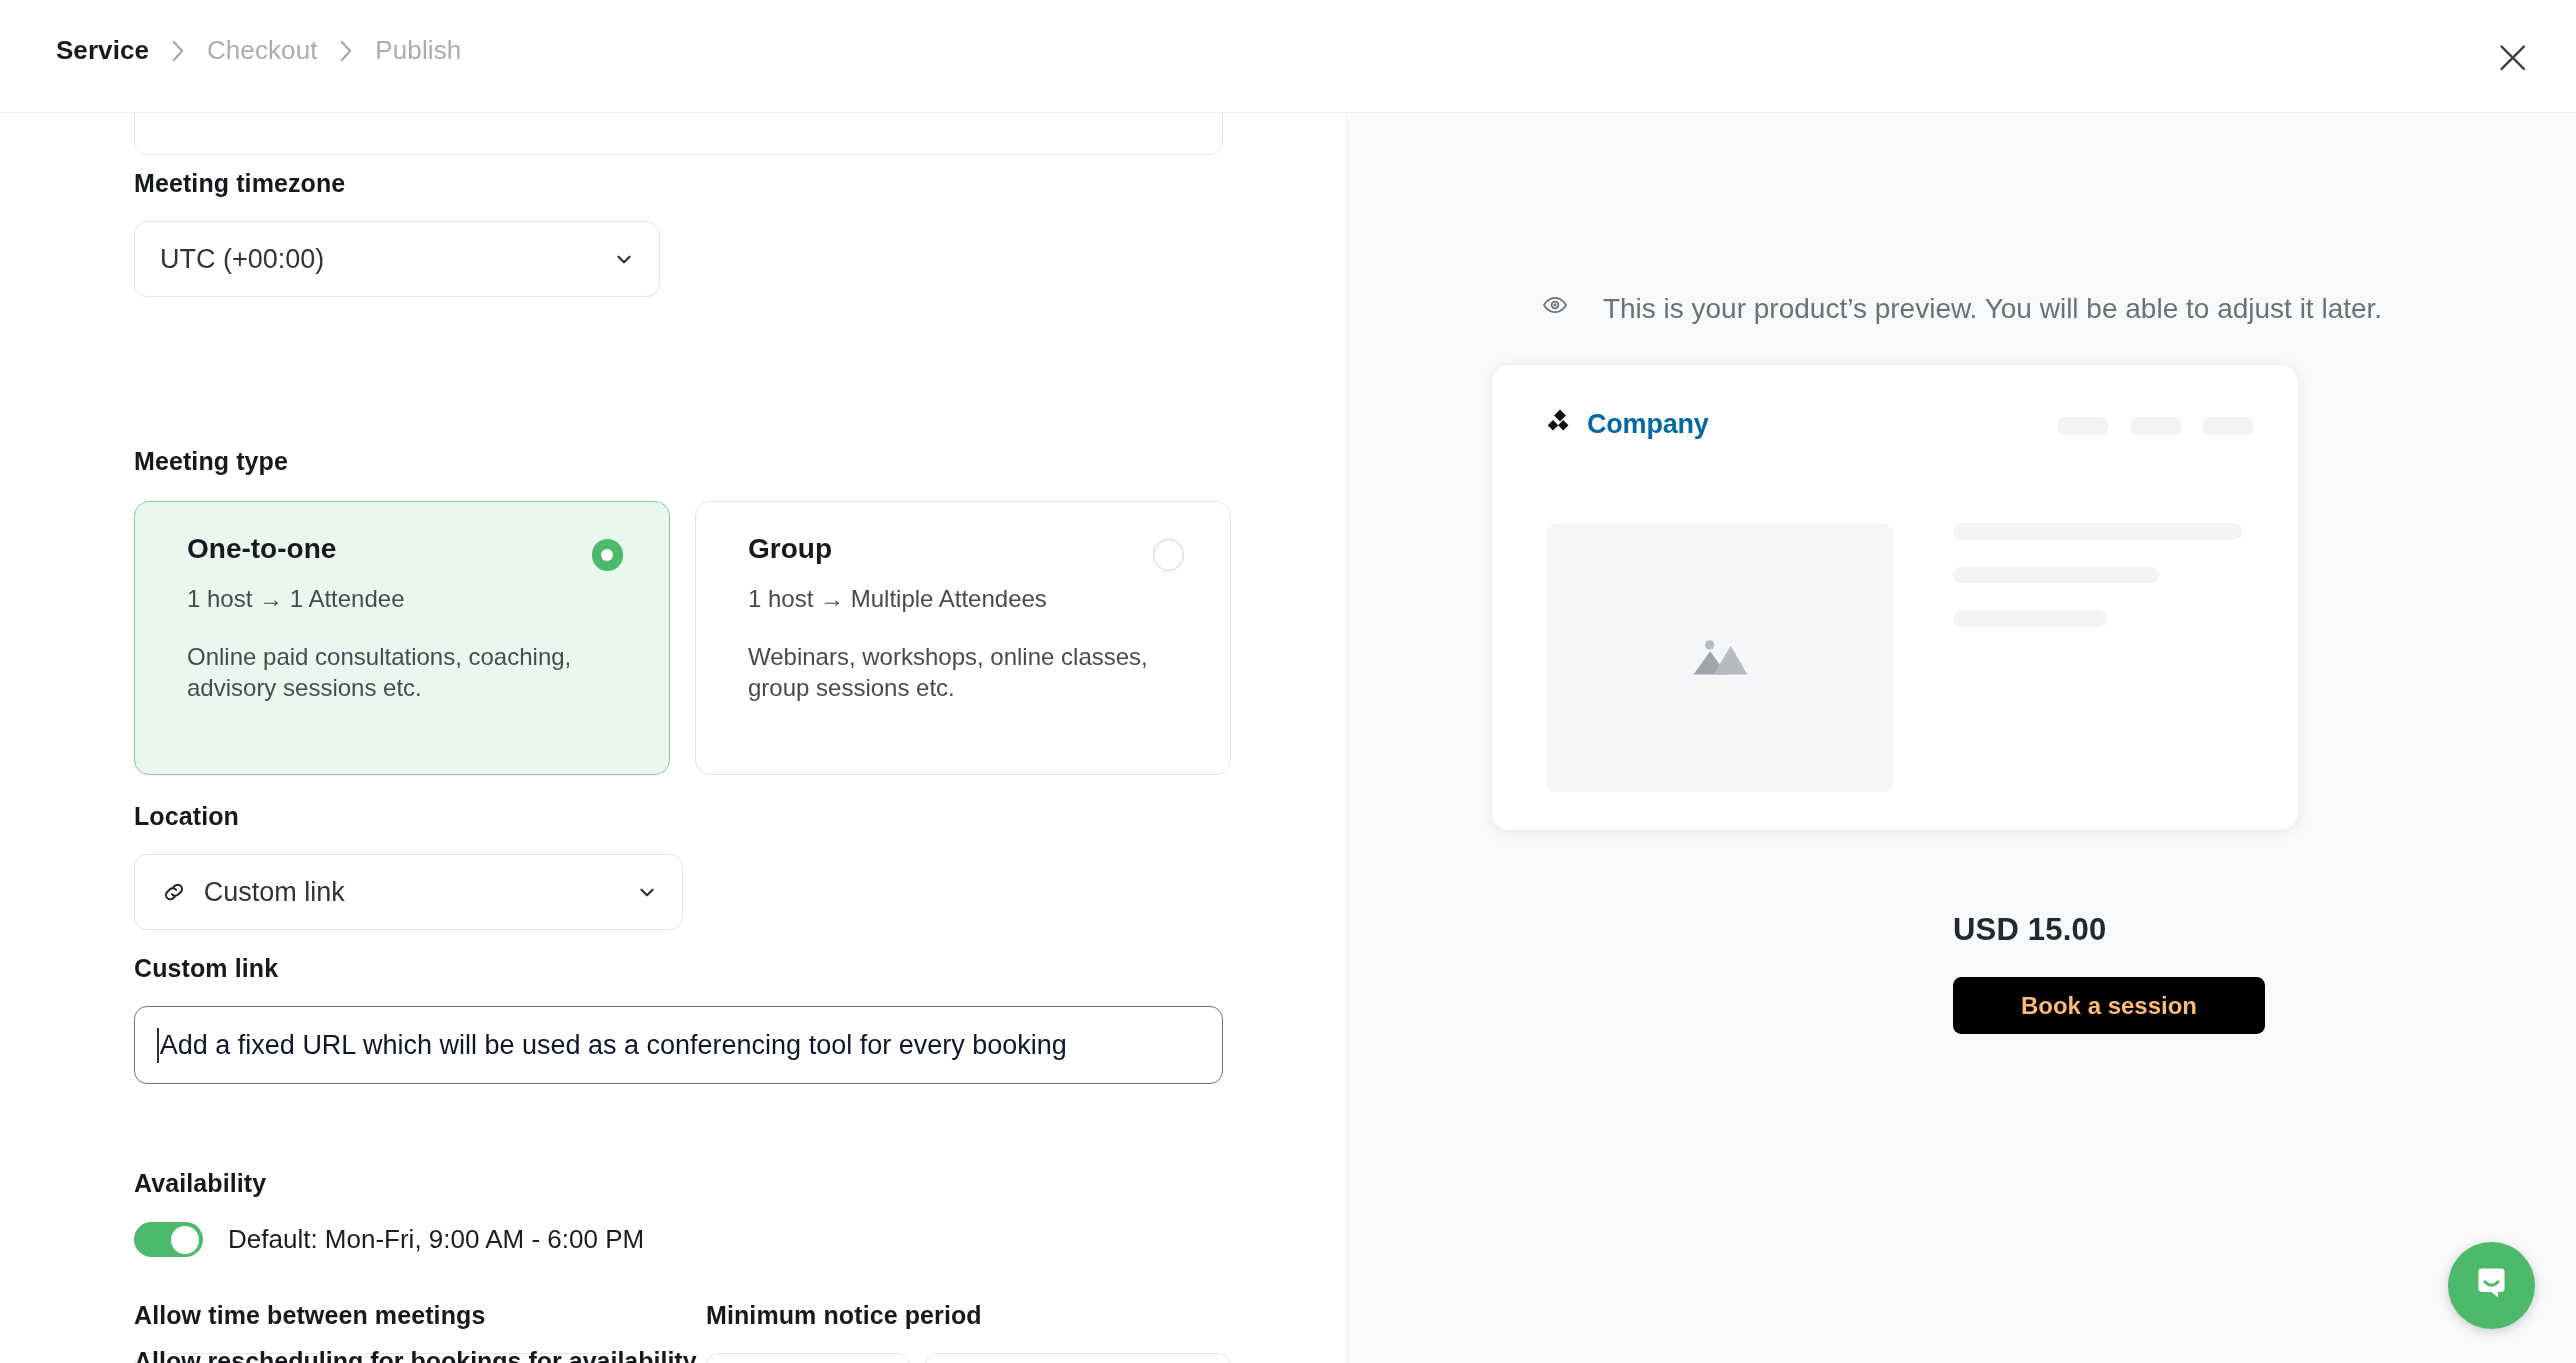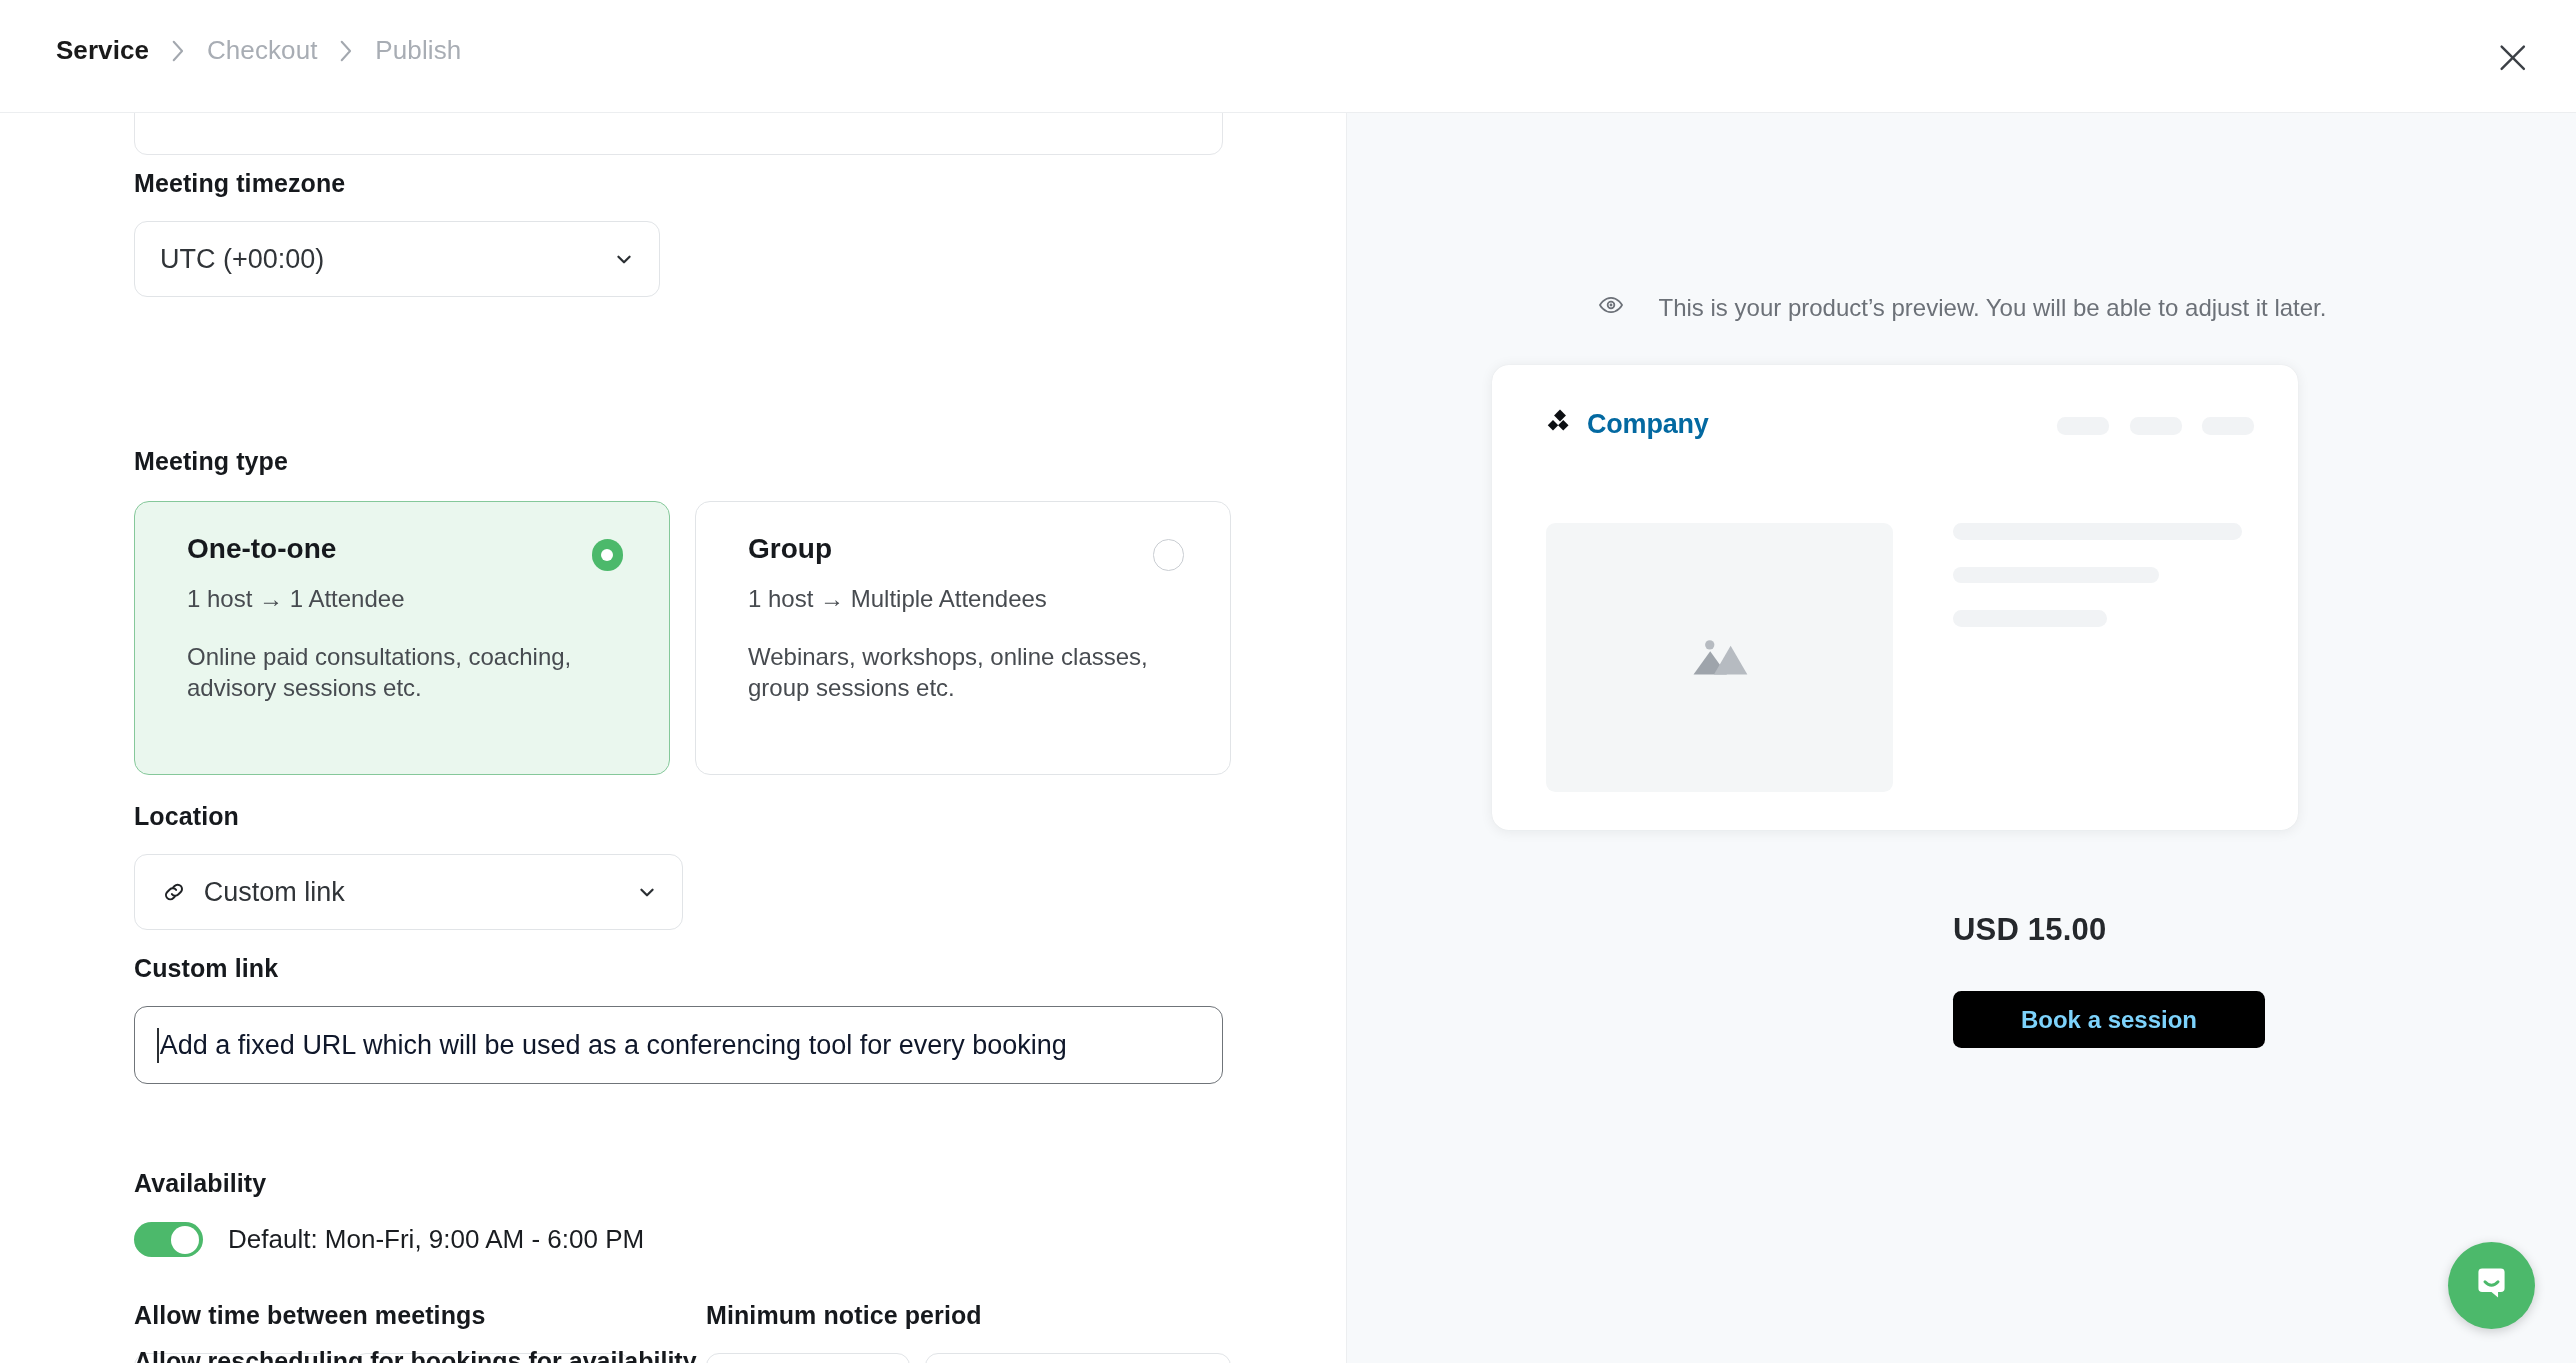--- a/index.html
+++ b/index.html
@@ -245,21 +245,21 @@
   
   .preview-note {
     position: absolute;
     top: 179px;
     left: 0;
     width: 1230px;
     display: flex;
     align-items: center;
     justify-content: center;
     gap: 35px;
-    font-size: 24px;
+    font-size: 28px;
     color: #6c7178;
   }
 
   .preview-card {
     position: absolute;
     left: 145px;
     top: 252px;
     width: 806px;
     height: 465px;
     background: #ffffff;
@@ -322,26 +322,26 @@
     left: 461px;
     top: 547px;
     font-size: 31px;
     font-weight: 700;
     color: #25282c;
     letter-spacing: 0.2px;
   }
   .pc-cta {
     position: absolute;
     left: 461px;
-    top: 626px;
+    top: 612px;
     width: 312px;
     height: 57px;
     background: #000000;
     border-radius: 8.3px;
-    color: #7dd3fc;
+    color: #fdba74;
     font-size: 24px;
     font-weight: 700;
     display: flex;
     align-items: center;
     justify-content: center;
     cursor: pointer;
     border: none;
     font-family: "Liberation Sans", sans-serif;
   }
 

